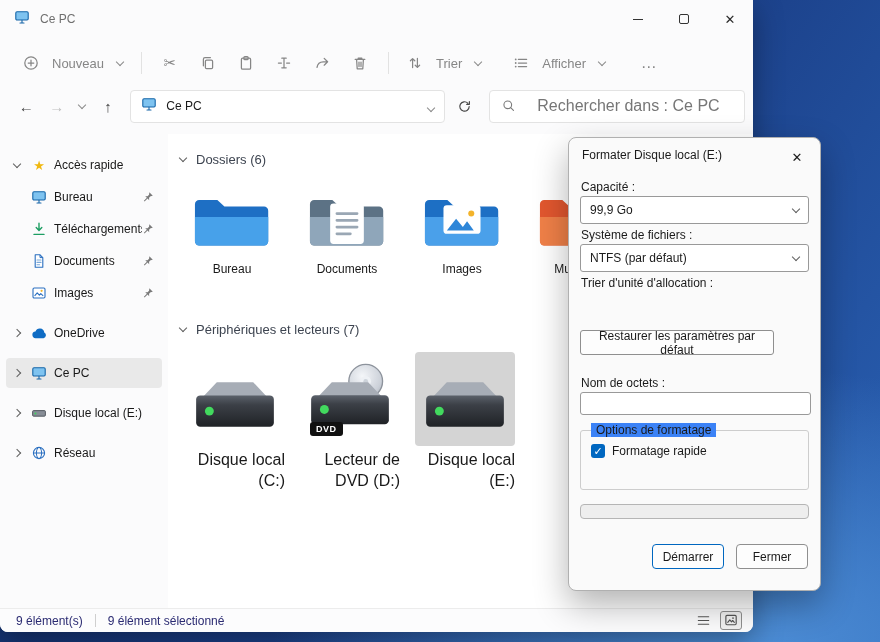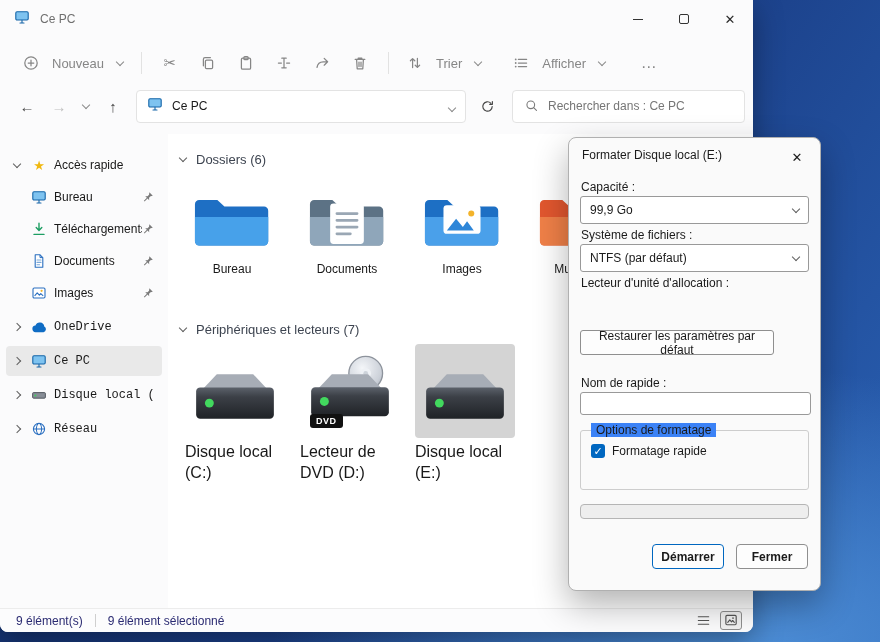--- a/index.html
+++ b/index.html
@@ -43,52 +43,52 @@
   .nav-btn { width:30px; height:30px; display:flex; align-items:center; justify-content:center;
              font-size:15px; color:#474747; border-radius:4px; }
   .nav-btn.disabled { color:#bfbfbf; }
   .nav-btn.narrow { width:20px; }
   .breadcrumb { width:330px; height:33px; background:#fff; border:1px solid #e3e3e3; border-radius:4px;
                 display:flex; align-items:center; gap:9px; padding:0 10px; margin-left:6px; }
   .bc-label { font-size:12px; color:#191919; }
   .bc-chev { margin-left:auto; color:#8a8a8a; }
   .searchbox { flex:1; height:33px; background:#fff; border:1px solid #e3e3e3; border-radius:4px;
                display:flex; align-items:center; gap:9px; padding:0 12px; margin-left:8px; color:#7a7a7a; }
-  .searchbox input { border:none; outline:none; flex:1; font-size:12px; font-family:inherit; color:#191919; background:transparent; }
+  .searchbox input { border:none; outline:none; flex:1; font-size:16px; font-family:inherit; color:#191919; background:transparent;text-align:center; }
   .searchbox input::placeholder { color:#767676; }
 
   
   .bodyarea { flex:1; display:flex; min-height:0; }
 
   .sidebar { width:168px; flex:0 0 168px; padding:16px 4px 0 4px; }
   .side-item { height:30px; display:flex; align-items:center; border-radius:4px; margin:0 2px 2px 2px;
                padding-right:8px; font-size:12px; color:#191919; }
   .side-item .chevbox { width:22px; flex:0 0 22px; display:flex; justify-content:center; color:#5f5f5f; }
   .side-item.child { padding-left:22px; }
   .s-ico { width:22px; flex:0 0 22px; display:flex; justify-content:center; align-items:center; }
   .s-label { margin-left:4px; white-space:nowrap; overflow:hidden; flex:1; }
   .pinbox { margin-left:auto; display:flex; }
   .side-item.selected { background:#e9e9e9; }
-  .gap-top { margin-top:4px;font-family:Liberation Mono, monospace; }
+  .gap-top { margin-top:10px; }
   .star-glyph { color:#f0b810; font-size:13px; line-height:1; }
 
   .main { flex:1; position:relative; background:#ffffff; overflow:hidden; }
   .section-hdr { display:flex; align-items:center; gap:10px; font-size:13px; color:#3d4450;
                  margin:14px 0 0 12px; height:22px; }
   .section-hdr .chevbox { color:#5f5f5f; display:flex; }
 
   .folders-row { position:relative; height:134px; }
   .ftile { position:absolute; top:14px; width:100px; text-align:center; }
   .ficon { height:70px; display:flex; align-items:flex-end; justify-content:center; }
   .ficon svg { width:86px; height:64px; display:block; }
   .flabel { margin-top:8px; font-size:12px; color:#191919; }
   .f0{left:14px}.f1{left:129px}.f2{left:244px}.f3{left:359px}.f4{left:589px}
 
   .devices-row { position:relative; height:160px; }
-  .dtile { position:absolute; top:4px; width:100px; text-align:left; }
+  .dtile { position:absolute; top:12px; width:100px; text-align:right; }
   .dicon { height:94px; display:flex; align-items:flex-end; justify-content:center;
            position:relative; padding-bottom:10px; border-radius:4px; }
   .dtile.selected .dicon { background:#d4d4d4; }
   .dicon svg.drive { width:86px; height:63px; display:block; }
   .dicon svg.dvd { width:86px; height:73px; display:block; }
   .dvd-badge { position:absolute; left:10px; bottom:10px; background:#111; color:#fff; font-size:9px;
                font-weight:bold; padding:2px 6px; border-radius:3px; letter-spacing:.5px; }
   .dlabel { margin-top:4px; font-size:16px; color:#191919; line-height:1.3; }
   .d0{left:17px}.d1{left:132px}.d2{left:247px}
 
@@ -121,21 +121,21 @@
   .dlg-group { position:absolute; left:11px; right:11px; top:292px; height:60px;
                border:1px solid #cdcdcd; border-radius:3px; }
   .dlg-legend { position:absolute; left:10px; top:-8px; background:#3b82f6; padding:0 5px; }
   .dlg-check-row { position:absolute; left:10px; top:13px; display:flex; align-items:center; gap:7px; }
   .checkbox { width:14px; height:14px; background:#0067c0; border-radius:3px; color:#fff; font-size:11px;
               display:flex; align-items:center; justify-content:center; line-height:1; }
   .dlg-progress { position:absolute; left:11px; right:11px; top:366px; height:15px; background:#eeeeee;
                   border:1px solid #b5b5b5; border-radius:4px; }
   .dlg-btn { position:absolute; top:406px; width:72px; height:25px; border-radius:4px; background:#fdfdfd;
              border:1px solid #8f8f8f; font-family:inherit; font-size:12px; color:#1a1a1a;
-             display:flex; align-items:center; justify-content:center;font-weight:bold; }
+             display:flex; align-items:center; justify-content:center; }
   .dlg-start { right:96px; border:1.5px solid #0067c0; }
   .dlg-closebtn { right:12px; }
 </style>
 </head>
 <body>
 
 <svg width="0" height="0" style="position:absolute">
   <defs>
     <linearGradient id="gDrive" x1="0" y1="0" x2="0" y2="1">
       <stop offset="0" stop-color="#5c626b"></stop>
@@ -558,25 +558,25 @@
   </div>
 
   <span class="dlg-label t-fs-l">Système de fichiers :</span>
   <div class="dlg-combo t-fs">
     <span>NTFS (par défaut)</span>
     <span class="cchev">
         <span class="chev"></span>
       </span>
   </div>
 
-  <span class="dlg-label t-al-l">Lecteur d'unité d'allocation :</span>
+  <span class="dlg-label t-al-l">Trier d'unité d'allocation :</span>
 
   <button class="dlg-restore">Restaurer les paramètres par défaut</button>
 
-  <span class="dlg-label dlg-vol-l">Nom de rapide :</span>
+  <span class="dlg-label dlg-vol-l">Nom de octets :</span>
   <input class="dlg-input" type="text" value="" style="">
 
   <div class="dlg-group">
     <span class="dlg-legend">Options de formatage</span>
     <div class="dlg-check-row">
       <span class="checkbox">
           <span>✓</span>
         </span>
       <span>Formatage rapide</span>
     </div>

